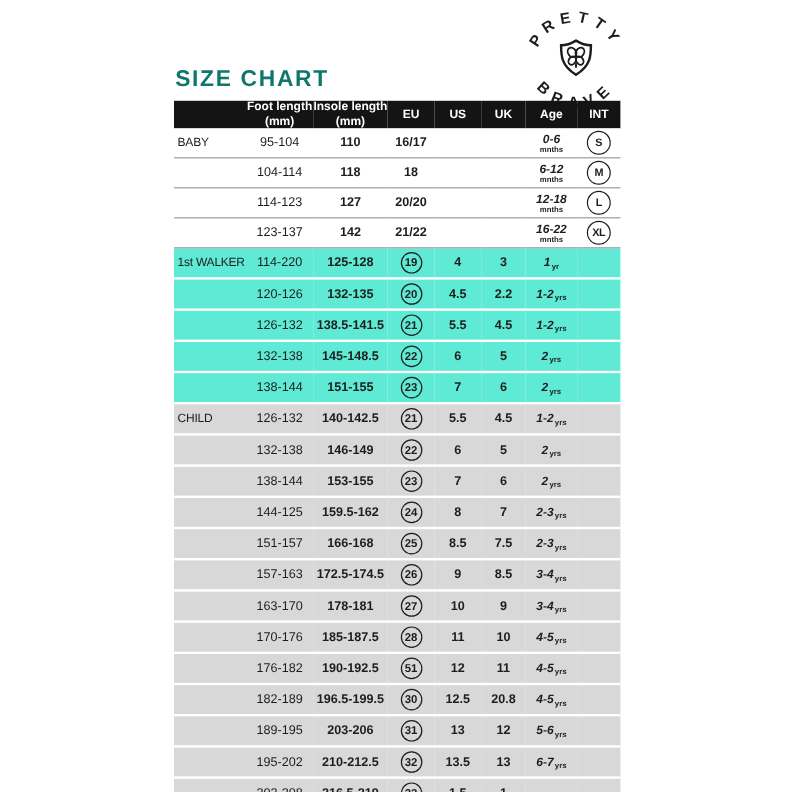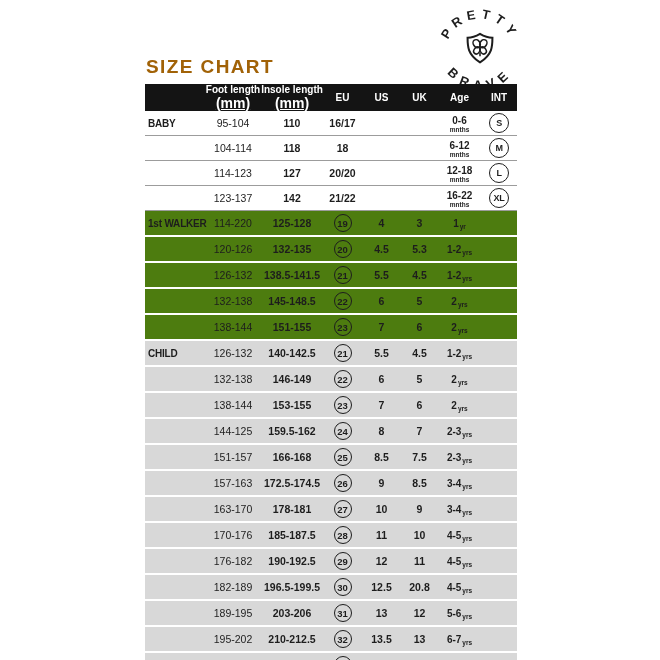--- a/index.html
+++ b/index.html
@@ -2,64 +2,64 @@
 <html><head>
 <meta charset="utf-8">
 <style>
   html,body{margin:0;padding:0;}
   body{
     width:660px;height:660px;background:#ffffff;position:relative;
     font-family:"Liberation Sans", sans-serif;color:#1d1d1d;overflow:hidden;
   }
   .page-title{
     position:absolute;left:146px;top:56px;
-    font-size:19px;font-weight:700;letter-spacing:1.4px;color:#a16207;
+    font-size:19px;font-weight:700;letter-spacing:1.4px;color:#0f766e;
   }
   .logo{position:absolute;left:434px;top:3px;width:92px;height:92px;}
   .logo svg{width:100%;height:100%;}
 
   table.size-table{
     position:absolute;left:145px;top:84px;width:372px;
     border-collapse:collapse;table-layout:fixed;
   }
   thead th{
     background:#141414;color:#ffffff;height:17px;padding:0;
     font-size:10px;font-weight:700;text-align:center;vertical-align:middle;
     line-height:1.1;
   }
-  thead th .sub{display:block;font-size:14px;font-weight:700;margin-top:1px;text-decoration:underline;}
+  thead th .sub{display:block;font-size:10px;font-weight:700;margin-top:1px;}
   tbody td{
     height:24px;padding:0;text-align:center;vertical-align:middle;
     font-size:10.5px;color:#1d1d1d;white-space:nowrap;
   }
   tr.baby{background:#ffffff;border-bottom:1px solid #9c9c9c;}
-  tr.walker{background:#4d7c0f;border-bottom:2px solid #ffffff;}
+  tr.walker{background:#5eead4;border-bottom:2px solid #ffffff;}
   tr.child{background:#d8d8d8;border-bottom:2px solid #ffffff;}
   tr.section-start{border-top:1px solid #949494;}
   tr.last-row{border-bottom:1px solid #a0a0a0;}
 
   td.cat{
-    text-align:left;font-weight:700;font-size:10px;letter-spacing:-0.2px;
+    text-align:left;font-weight:400;font-size:10px;letter-spacing:-0.2px;
     padding-left:3px;
   }
   td.foot{font-weight:400;}
   td.insole{font-weight:700;}
   td.us, td.uk{font-weight:700;}
   td.eu{font-weight:700;}
   .eu-circle{
     display:inline-flex;align-items:center;justify-content:center;
     width:16px;height:16px;border:1.4px solid #1d1d1d;border-radius:50%;
     font-weight:700;font-size:9.5px;background:transparent;
   }
   .int-circle{
     display:inline-flex;align-items:center;justify-content:center;
     width:18px;height:18px;border:1.4px solid #1d1d1d;border-radius:50%;
     font-weight:700;font-size:9px;letter-spacing:-0.3px;background:#ffffff;
   }
-  .age-value{font-weight:600;font-size:10px;}
+  .age-value{font-weight:600;font-size:10px;font-style:italic;}
   .age-unit{font-size:6.5px;font-weight:600;}
   td.age.stacked .age-value{display:block;line-height:10px;margin-top:2px;}
   td.age.stacked .age-unit{display:block;line-height:7px;}
   td.age.inline .age-unit{position:relative;top:2px;margin-left:1px;}
 </style>
 </head>
 <body>
 
 <div class="page-title">SIZE CHART</div>
 
@@ -173,21 +173,21 @@
         <td class="uk">3</td>
         <td class="age inline"><span class="age-value">1</span><span class="age-unit">yr</span></td>
         <td class="int"></td>
       </tr>
       <tr class="walker">
         <td class="cat"></td>
         <td class="foot">120-126</td>
         <td class="insole">132-135</td>
         <td class="eu"><span class="eu-circle">20</span></td>
         <td class="us">4.5</td>
-        <td class="uk">5.3</td>
+        <td class="uk">2.2</td>
         <td class="age inline"><span class="age-value">1-2</span><span class="age-unit">yrs</span></td>
         <td class="int"></td>
       </tr>
       <tr class="walker">
         <td class="cat"></td>
         <td class="foot">126-132</td>
         <td class="insole">138.5-141.5</td>
         <td class="eu"><span class="eu-circle">21</span></td>
         <td class="us">5.5</td>
         <td class="uk">4.5</td>
@@ -291,21 +291,21 @@
         <td class="eu"><span class="eu-circle">28</span></td>
         <td class="us">11</td>
         <td class="uk">10</td>
         <td class="age inline"><span class="age-value">4-5</span><span class="age-unit">yrs</span></td>
         <td class="int"></td>
       </tr>
       <tr class="child">
         <td class="cat"></td>
         <td class="foot">176-182</td>
         <td class="insole">190-192.5</td>
-        <td class="eu"><span class="eu-circle">29</span></td>
+        <td class="eu"><span class="eu-circle">51</span></td>
         <td class="us">12</td>
         <td class="uk">11</td>
         <td class="age inline"><span class="age-value">4-5</span><span class="age-unit">yrs</span></td>
         <td class="int"></td>
       </tr>
       <tr class="child">
         <td class="cat"></td>
         <td class="foot">182-189</td>
         <td class="insole">196.5-199.5</td>
         <td class="eu"><span class="eu-circle">30</span></td>

